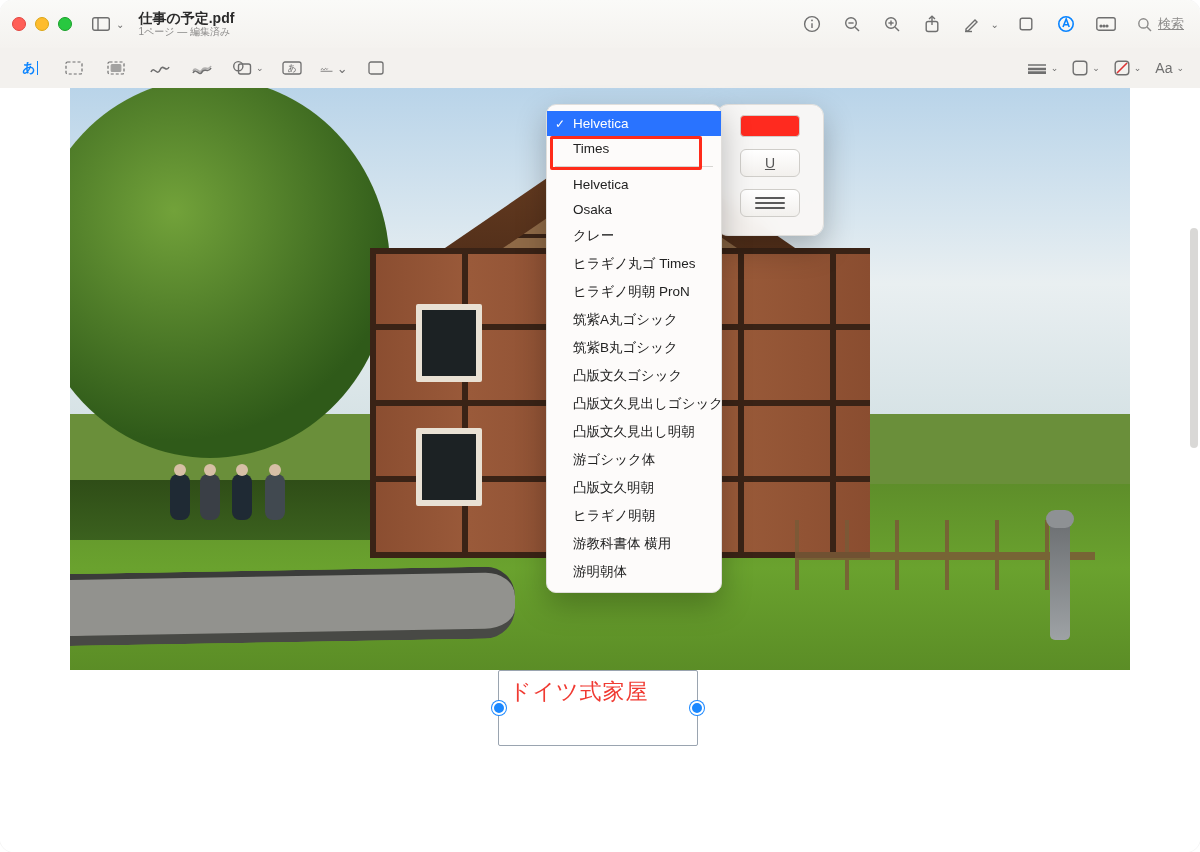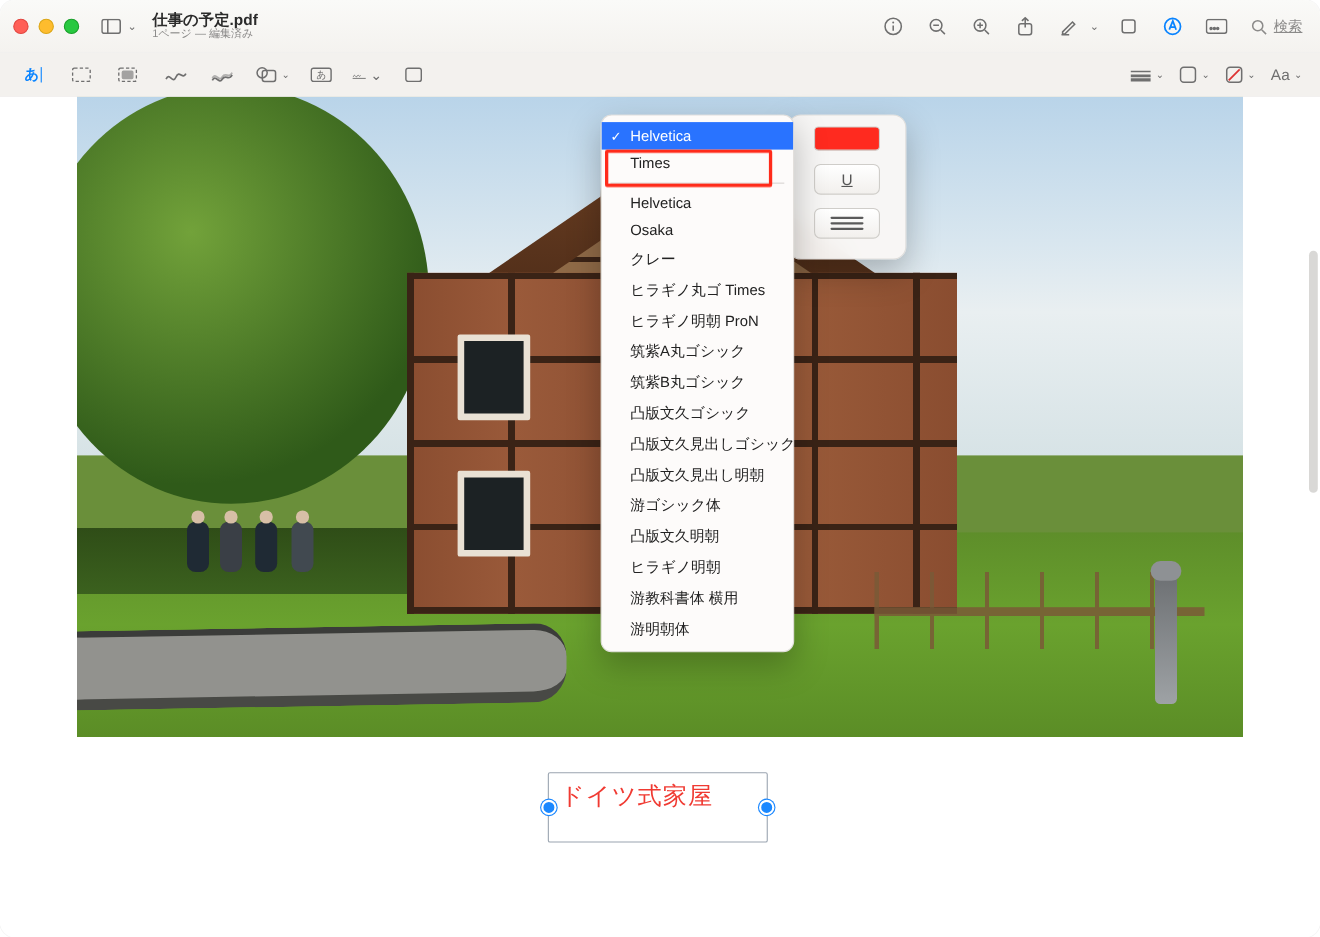--- a/index.html
+++ b/index.html
@@ -170,21 +170,21 @@
   .bollard::before{content:"";position:absolute;left:-4px;top:-10px;width:28px;height:18px;background:#8e9194;border-radius:9px}
   .person{position:absolute;bottom:150px;width:20px;height:46px;border-radius:8px;background:#1f2a34}
   .person.p1{left:100px}
   .person.p2{left:130px;background:#3a3f46}
   .person.p3{left:162px}
   .person.p4{left:195px;background:#414950}
   .person::after{content:"";position:absolute;left:4px;top:-10px;width:12px;height:12px;border-radius:50%;background:#d7bfa6}
 
   
   .textbox-wrap{
-    position:absolute;left:498px;top:614px;width:200px;height:64px;
+    position:absolute;left:498px;top:582px;width:200px;height:76px;
   }
   .textbox{
     position:absolute;inset:0;
     border:1px solid #9aa4b0;
     border-radius:2px;
     background:rgba(255,255,255,0);
   }
   .textbox .label{
     position:absolute;left:10px;top:6px;
     font-size:22px;font-family:"Hiragino Mincho ProN","Yu Mincho",serif;

